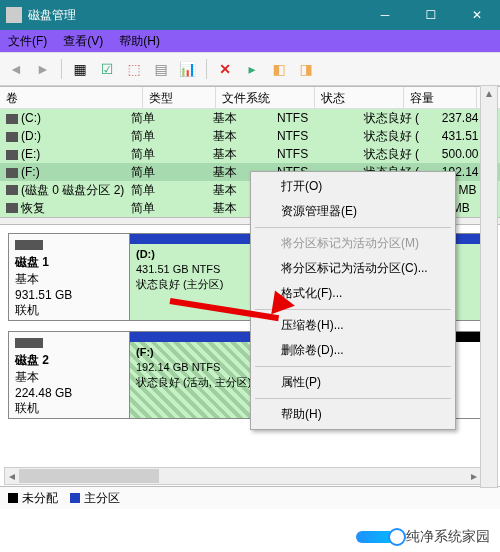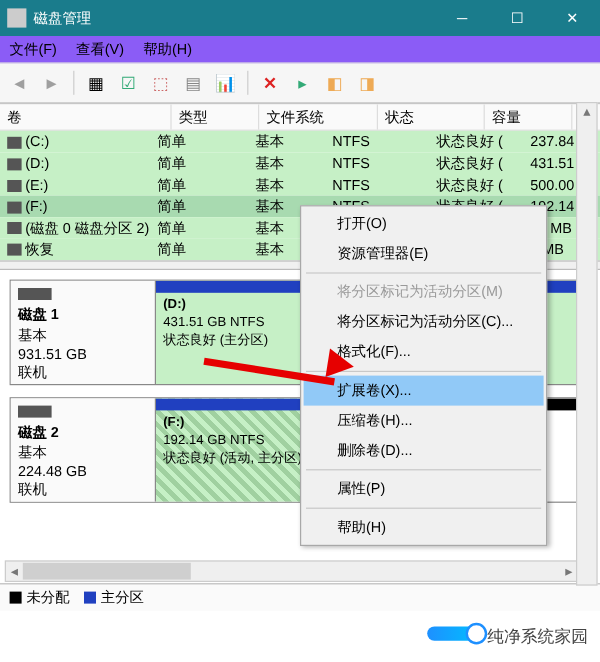--- a/index.html
+++ b/index.html
@@ -39,21 +39,21 @@
 .partbody{font-size:11px;line-height:1.35}
 .legend{height:22px;border-top:1px solid #bbb;background:#fafafa;display:flex;align-items:center;padding:0 8px;gap:12px}
 .legend .sw{width:10px;height:10px;display:inline-block;margin-right:4px;vertical-align:middle}
 .ctx{position:absolute;left:250px;top:171px;width:200px;background:#f0f0f0;border:1px solid #a8a8a8;box-shadow:2px 2px 4px rgba(0,0,0,.3);padding:2px}
 .mi{padding:4px 14px 4px 28px;white-space:nowrap}
 .mi.dis{color:#999}
 .mi.sel{background:#91c9f7}
 .msep{height:1px;background:#c8c8c8;margin:3px 2px}
 .arrowline{position:absolute;left:170px;top:298px;width:110px;height:6px;background:#e60000;transform:rotate(9deg);transform-origin:left center}
 .arrowhead{position:absolute;left:273px;top:292px;width:0;height:0;border-left:22px solid #e60000;border-top:12px solid transparent;border-bottom:12px solid transparent;transform:rotate(9deg)}
-.footer{position:absolute;bottom:0;left:0;right:0;height:30px;background:#fff;display:flex;align-items:flex-start;justify-content:flex-end;padding-right:10px;font-family:"SimHei";font-size:14px;color:#444}
+.footer{position:absolute;bottom:0;left:0;right:0;height:30px;background:#fff;display:flex;align-items:center;justify-content:flex-end;padding-right:10px;font-family:"SimHei";font-size:14px;color:#444}
 .footer .logo{width:44px;height:12px;background:linear-gradient(90deg,#1e90ff,#00bfff);border-radius:6px;margin-right:6px;position:relative}
 .footer .logo:after{content:"";position:absolute;left:32px;top:-3px;width:14px;height:14px;border:2px solid #1e90ff;border-radius:50%;background:#fff}
 .scrollbar{position:absolute;height:16px;left:4px;right:18px;top:467px;background:#efefef;border:1px solid #ccc}
 .scrollbar .thumb{position:absolute;left:14px;top:1px;bottom:1px;width:140px;background:#cfcfcf}
 .scrollbar .arr{position:absolute;top:0;bottom:0;width:14px;display:flex;align-items:center;justify-content:center;color:#777}
 .vs{position:absolute;right:2px;top:85px;bottom:64px;width:16px;background:#efefef;border:1px solid #ccc}
 .vs .arr{height:14px;display:flex;align-items:center;justify-content:center;color:#777}
 </style>
 </head>
 <body>
@@ -226,21 +226,20 @@
  </div>
 
  <div class="ctx">
   <div class="mi">打开(O)</div>
   <div class="mi">资源管理器(E)</div>
   <div class="msep"></div>
   <div class="mi dis">将分区标记为活动分区(M)</div>
   <div class="mi">将分区标记为活动分区(C)...</div>
   <div class="mi">格式化(F)...</div>
   <div class="msep"></div>
-  <div class="mi sel">扩展卷(X)...</div>
   <div class="mi">压缩卷(H)...</div>
   <div class="mi">删除卷(D)...</div>
   <div class="msep"></div>
   <div class="mi">属性(P)</div>
   <div class="msep"></div>
   <div class="mi">帮助(H)</div>
  </div>
 
  <div class="arrowline"></div>
  <div class="arrowhead"></div>

